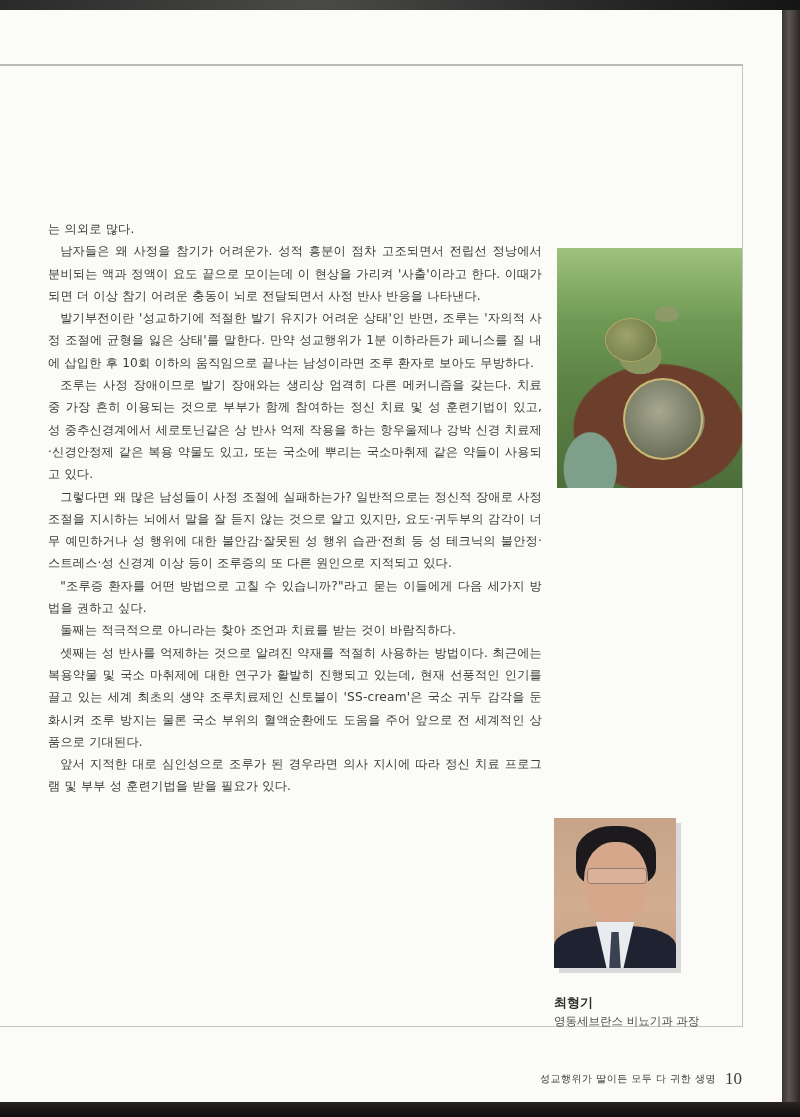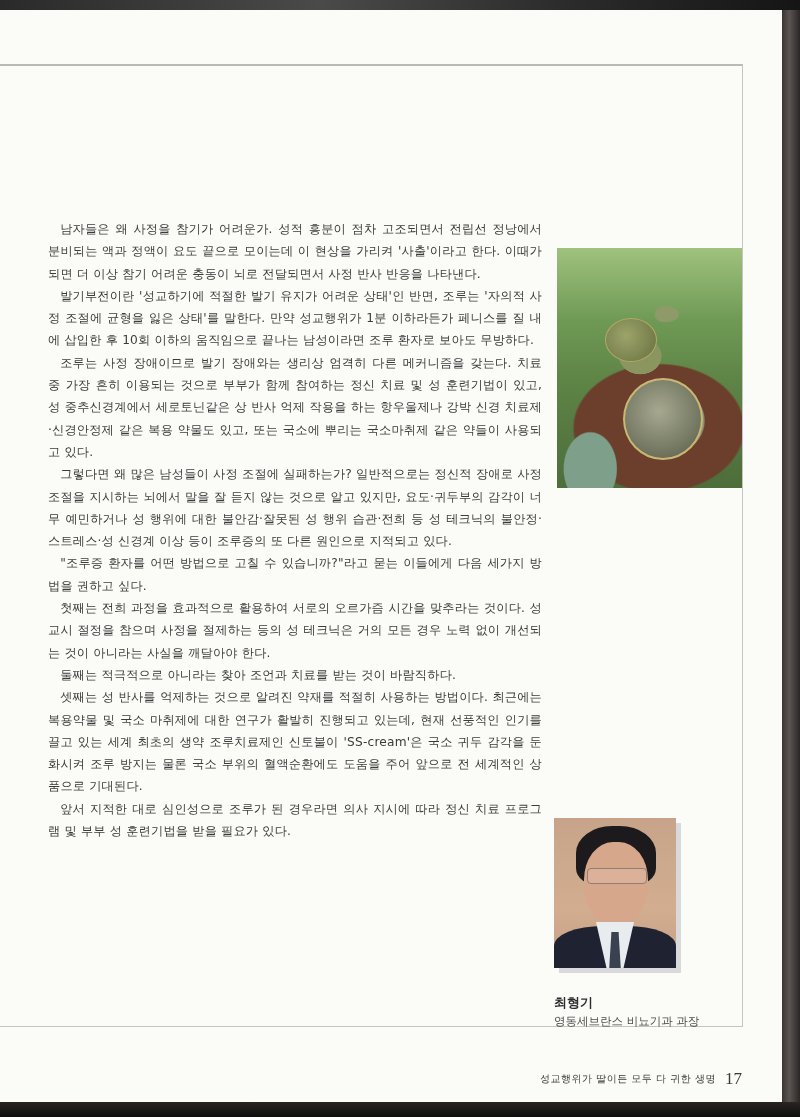--- a/index.html
+++ b/index.html
@@ -107,26 +107,26 @@
 </head>
 <body>
 
 <div class="topstrip"></div>
 <div class="page"></div>
 <div class="rightedge"></div>
 <div class="bottomedge"></div>
 <div class="frame"></div>
 
 <div class="article">
+  <p class="first">는 의외로 많다.</p>
   <p>남자들은 왜 사정을 참기가 어려운가. 성적 흥분이 점차 고조되면서 전립선 정낭에서 분비되는 액과 정액이 요도 끝으로 모이는데 이 현상을 가리켜 '사출'이라고 한다. 이때가 되면 더 이상 참기 어려운 충동이 뇌로 전달되면서 사정 반사 반응을 나타낸다.</p>
   <p>발기부전이란 '성교하기에 적절한 발기 유지가 어려운 상태'인 반면, 조루는 '자의적 사정 조절에 균형을 잃은 상태'를 말한다. 만약 성교행위가 1분 이하라든가 페니스를 질 내에 삽입한 후 10회 이하의 움직임으로 끝나는 남성이라면 조루 환자로 보아도 무방하다.</p>
   <p>조루는 사정 장애이므로 발기 장애와는 생리상 엄격히 다른 메커니즘을 갖는다. 치료 중 가장 흔히 이용되는 것으로 부부가 함께 참여하는 정신 치료 및 성 훈련기법이 있고, 성 중추신경계에서 세로토닌같은 상 반사 억제 작용을 하는 항우울제나 강박 신경 치료제·신경안정제 같은 복용 약물도 있고, 또는 국소에 뿌리는 국소마취제 같은 약들이 사용되고 있다.</p>
   <p>그렇다면 왜 많은 남성들이 사정 조절에 실패하는가? 일반적으로는 정신적 장애로 사정 조절을 지시하는 뇌에서 말을 잘 듣지 않는 것으로 알고 있지만, 요도·귀두부의 감각이 너무 예민하거나 성 행위에 대한 불안감·잘못된 성 행위 습관·전희 등 성 테크닉의 불안정·스트레스·성 신경계 이상 등이 조루증의 또 다른 원인으로 지적되고 있다.</p>
   <p>"조루증 환자를 어떤 방법으로 고칠 수 있습니까?"라고 묻는 이들에게 다음 세가지 방법을 권하고 싶다.</p>
-  <p>첫째는 전희 과정을 효과적으로 활용하여 서로의 오르가즘 시간을 맞추라는 것이다. 성교시 절정을 참으며 사정을 절제하는 등의 성 테크닉은 거의 모든 경우 노력 없이 개선되는 것이 아니라는 사실을 깨달아야 한다.</p>
   <p>둘째는 적극적으로 아니라는 찾아 조언과 치료를 받는 것이 바람직하다.</p>
   <p>셋째는 성 반사를 억제하는 것으로 알려진 약재를 적절히 사용하는 방법이다. 최근에는 복용약물 및 국소 마취제에 대한 연구가 활발히 진행되고 있는데, 현재 선풍적인 인기를 끌고 있는 세계 최초의 생약 조루치료제인 신토불이 'SS-cream'은 국소 귀두 감각을 둔화시켜 조루 방지는 물론 국소 부위의 혈액순환에도 도움을 주어 앞으로 전 세계적인 상품으로 기대된다.</p>
   <p>앞서 지적한 대로 심인성으로 조루가 된 경우라면 의사 지시에 따라 정신 치료 프로그램 및 부부 성 훈련기법을 받을 필요가 있다.</p>
 </div>
 
 <div class="photo-turtle">
   <div class="shell2"></div>
   <div class="head"></div>
   <div class="shell"></div>
 </div>
@@ -140,14 +140,14 @@
   <div class="tie"></div>
 </div>
 
 <div class="author">
   <div class="name">최형기</div>
   <div class="title">영동세브란스 비뇨기과 과장</div>
 </div>
 
 <div class="footer">
   <span class="series">성교행위가 딸이든 모두 다 귀한 생명</span>
-  <span class="pageno">17</span>
+  <span class="pageno">10</span>
 </div>
 
 </body></html>

